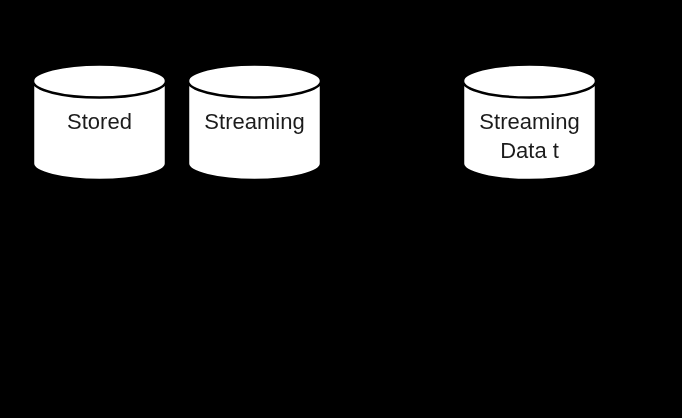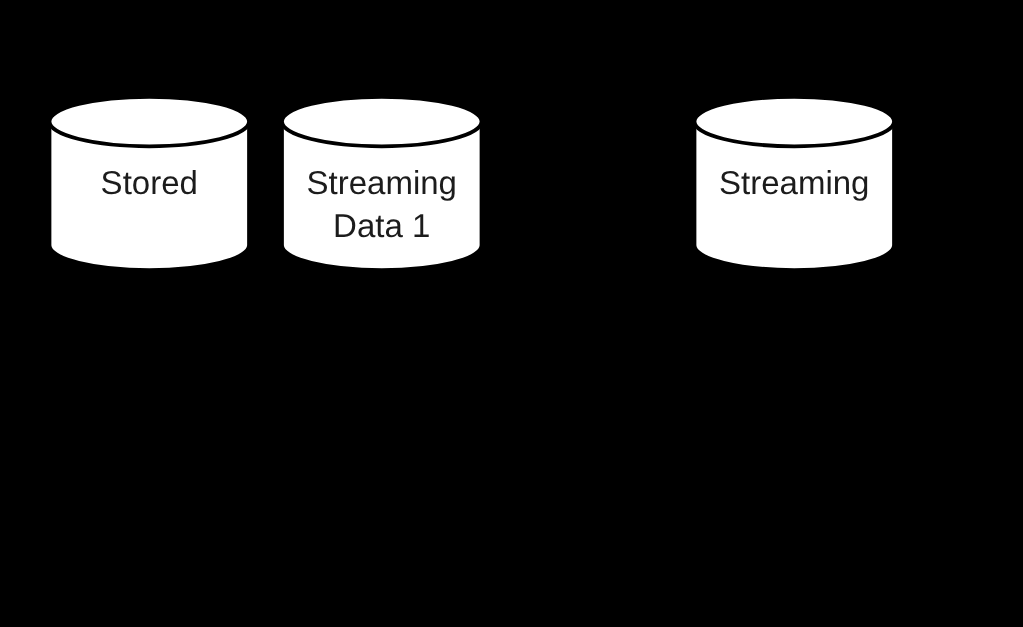--- a/index.html
+++ b/index.html
@@ -57,27 +57,27 @@
     </div>
   </div>
 
   <div class="cylinder" id="cyl-stream1">
     <svg width="137" height="121" viewBox="0 0 137 121" aria-hidden="true">
       <path d="M 2,19 V 101.5 A 66.5 16.5 0 0 0 135,101.5 V 19" fill="#ffffff" stroke="#000000" stroke-width="2.5"></path>
       <ellipse cx="68.5" cy="19" rx="66.5" ry="16.5" fill="#ffffff" stroke="#000000" stroke-width="2.5"></ellipse>
     </svg>
     <div class="cyl-label">
       <div>Streaming</div>
-      <div>Data 1</div>
     </div>
   </div>
 
   <div class="cylinder" id="cyl-streamt">
     <svg width="137" height="121" viewBox="0 0 137 121" aria-hidden="true">
       <path d="M 2,19 V 101.5 A 66.5 16.5 0 0 0 135,101.5 V 19" fill="#ffffff" stroke="#000000" stroke-width="2.5"></path>
       <ellipse cx="68.5" cy="19" rx="66.5" ry="16.5" fill="#ffffff" stroke="#000000" stroke-width="2.5"></ellipse>
     </svg>
     <div class="cyl-label">
       <div>Streaming</div>
+      <div>Data t</div>
     </div>
   </div>
 
 </div>
 
 </body></html>

